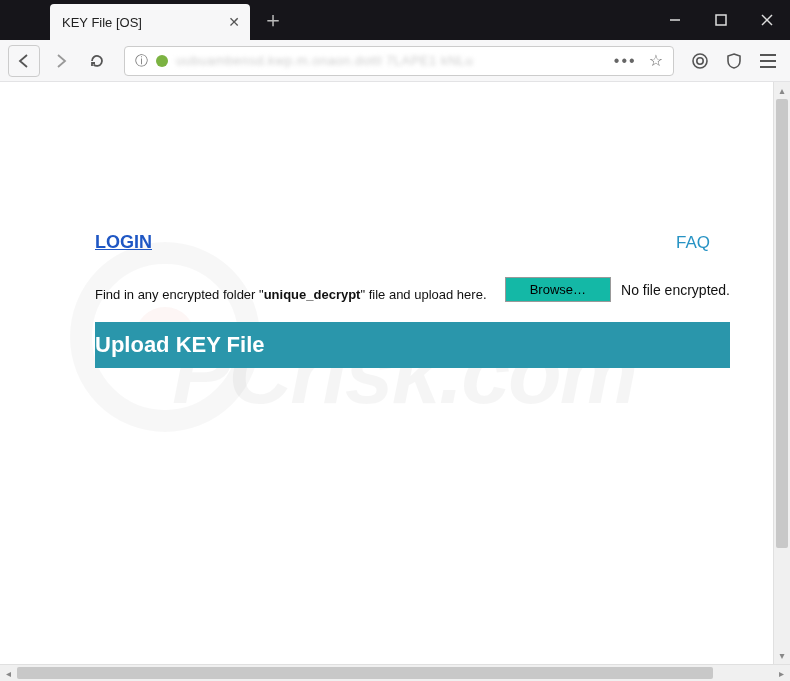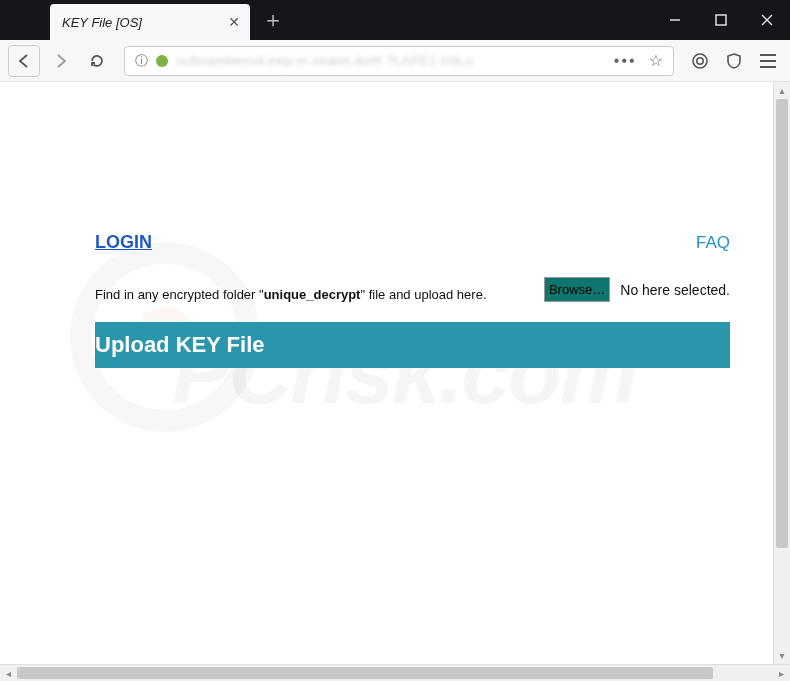--- a/index.html
+++ b/index.html
@@ -23,21 +23,21 @@
   color: #222;
   margin: 4px 0 0 50px;
   height: 36px;
   display: flex;
   align-items: center;
   padding: 0 10px 0 12px;
   border-radius: 4px 4px 0 0;
   min-width: 200px;
   font-size: 13px;
 }
-.tab-title { flex: 1; font-style: italic; }
+.tab-title { flex: 1; }
 .tab-close { color: #555; font-size: 14px; margin-left: 10px; cursor: pointer; }
 .new-tab {
   color: #bbb;
   font-size: 22px;
   display: flex;
   align-items: center;
   margin-left: 12px;
 }
 .window-controls {
   margin-left: auto;
@@ -184,42 +184,42 @@
 }
 .login-link {
   color: #1f57c4;
   font-weight: bold;
   text-decoration: underline;
   font-size: 18px;
 }
 .faq-link {
   color: #2793c4;
   font-size: 17px;
-  margin-right: 0;
+  margin-right: 20px;
 }
 .row2 {
   display: flex;
   justify-content: space-between;
   align-items: flex-end;
   margin-top: 24px;
 }
 .instruction {
   font-size: 13px;
   color: #111;
 }
 .instruction .fname { font-weight: bold; }
 .file-widget {
   display: flex;
   align-items: center;
   gap: 10px;
 }
 .browse-btn {
-  background: #0f766e;
+  background: #14b8a6;
   border: 1px solid #999;
-  padding: 4px 4px;
+  padding: 4px 24px;
   font-size: 13px;
   font-family: inherit;
 }
 .file-label { font-size: 14px; color: #111; }
 .upload-btn {
   margin-top: 20px;
   width: 100%;
   background: #2a96ab;
   color: #fff;
   text-align: left;
@@ -370,21 +370,21 @@
       <a class="login-link">LOGIN</a>
       <a class="faq-link">FAQ</a>
     </div>
 
     <div class="row2">
       <div class="instruction">
         <span>Find in any encrypted folder "</span><span class="fname">unique_decrypt</span><span>" file and upload here.</span>
       </div>
       <div class="file-widget">
         <button class="browse-btn">Browse…</button>
-        <span class="file-label">No here selected.</span>
+        <span class="file-label">No file encrypted.</span>
       </div>
     </div>
 
     <div class="upload-btn">Upload KEY File</div>
   </div>
 </div>
 
 <div class="v-scroll">
   <div class="arrow">▴</div>
   <div class="track">

